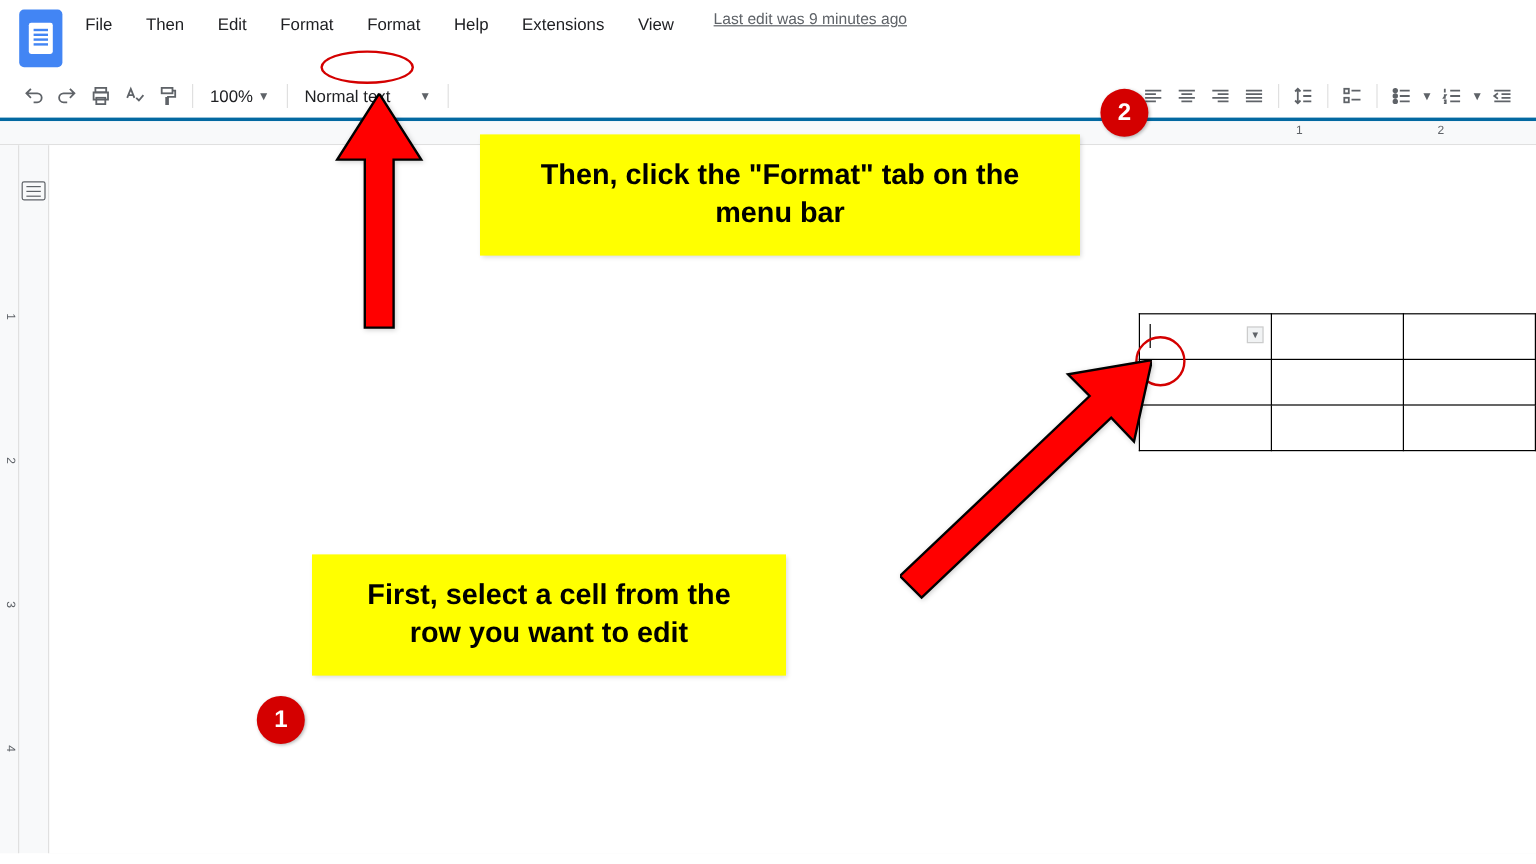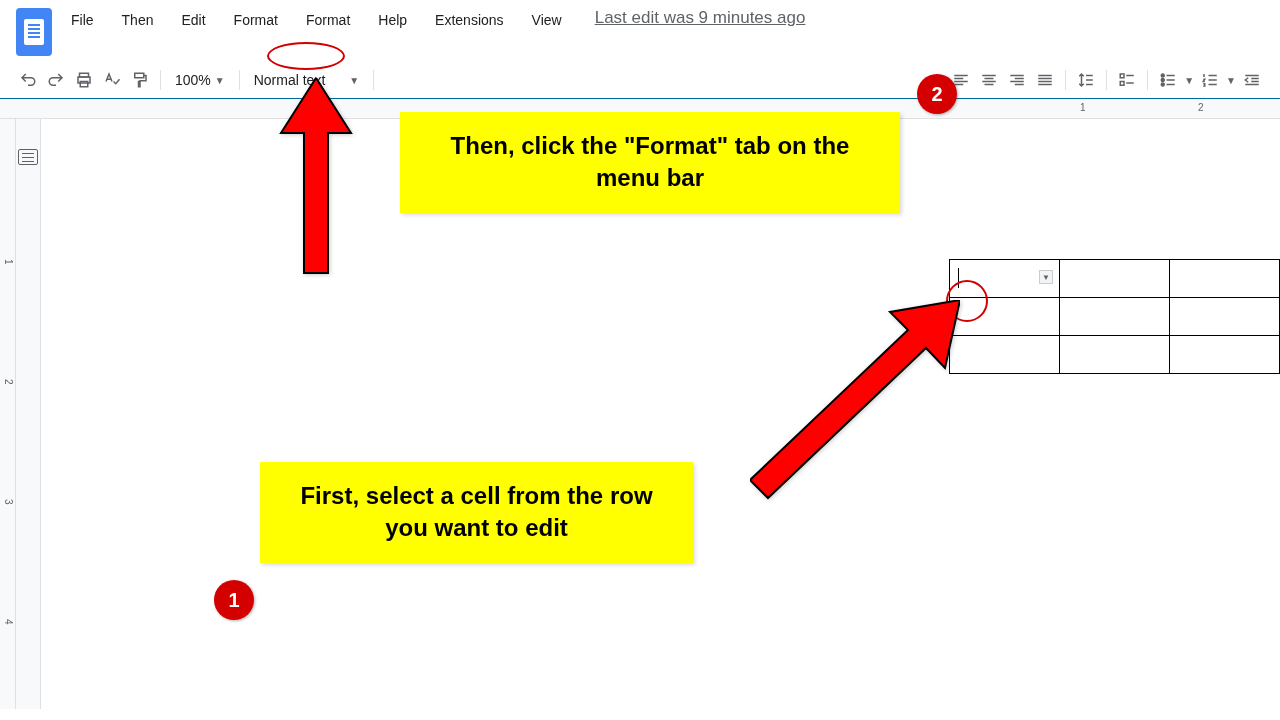--- a/index.html
+++ b/index.html
@@ -11,23 +11,23 @@
 .doc-icon-inner::before { content: ''; position: absolute; top: 5px; left: 4px; right: 4px; height: 2px; background: #4285f4; box-shadow: 0 4px 0 #4285f4, 0 8px 0 #4285f4, 0 12px 0 #4285f4; }
 
 .header-right { flex: 1; }
 .title-row { display: flex; align-items: center; gap: 10px; margin-bottom: 4px; }
 .doc-title { font-size: 18px; color: #5f6368; }
 .title-icon { color: #5f6368; font-size: 18px; cursor: pointer; }
 
 .menu-bar { display: flex; align-items: flex-start; gap: 14px; }
 .menu-item { font-size: 14px; color: #202124; padding: 4px 7px; cursor: pointer; }
 .menu-item.highlighted { position: relative; }
-.last-edit { font-size: 17px; color: #5f6368; text-decoration: underline; margin-left: 12px; cursor: pointer; }
-
-.toolbar { display: flex; align-items: center; gap: 4px; padding: 6px 16px; border-bottom: 1px solid #0369a1; margin-top: 6px; }
+.last-edit { font-size: 13px; color: #5f6368; text-decoration: underline; margin-left: 12px; cursor: pointer; }
+
+.toolbar { display: flex; align-items: center; gap: 4px; padding: 6px 16px; border-bottom: 3px solid #0369a1; margin-top: 6px; }
 .tb-btn { width: 24px; height: 24px; display: flex; align-items: center; justify-content: center; color: #5f6368; cursor: pointer; border-radius: 3px; }
 .tb-sep { width: 1px; height: 20px; background: #e0e0e0; margin: 0 4px; }
 .tb-text { font-size: 14px; color: #202124; padding: 0 6px; display: flex; align-items: center; gap: 4px; cursor: pointer; }
 .tb-dd { font-size: 10px; color: #5f6368; }
 .toolbar-right { display: flex; align-items: center; gap: 4px; margin-left: auto; }
 
 .ruler-area { display: flex; height: 20px; background: #f8f9fa; border-bottom: 1px solid #e0e0e0; }
 .ruler-v-space { width: 40px; }
 .ruler-h { flex: 1; position: relative; font-size: 10px; color: #5f6368; }
 .ruler-h .tick { position: absolute; top: 3px; }
@@ -43,21 +43,21 @@
 .canvas { flex: 1; position: relative; background: #f8f9fa; }
 .page { position: absolute; left: 0; right: 0; top: 0; bottom: 0; background: #fff; border-left: 1px solid #e0e0e0; }
 
 .doc-table { position: absolute; right: 0; top: 140px; border-collapse: collapse; }
 .doc-table td { border: 1px solid #000; width: 110px; height: 38px; position: relative; }
 .cursor-cell::before { content: ''; position: absolute; left: 8px; top: 8px; width: 1px; height: 20px; background: #000; }
 .cell-dd { position: absolute; right: 6px; top: 10px; width: 14px; height: 14px; border: 1px solid #ccc; background: #f1f3f4; display: flex; align-items: center; justify-content: center; font-size: 8px; color: #5f6368; }
 
 
 .annotation { position: absolute; background: #ffff00; padding: 18px 24px; font-size: 24px; font-weight: bold; color: #000; text-align: center; line-height: 1.35; }
-.anno-1 { left: 260px; top: 462px; width: 433px; box-shadow: 2px 2px 4px rgba(0,0,0,0.15); }
+.anno-1 { left: 260px; top: 462px; width: 395px; box-shadow: 2px 2px 4px rgba(0,0,0,0.15); }
 .anno-2 { left: 400px; top: 112px; width: 500px; box-shadow: 2px 2px 4px rgba(0,0,0,0.15); }
 
 .step-badge { position: absolute; width: 40px; height: 40px; border-radius: 50%; background: #d40000; color: #fff; display: flex; align-items: center; justify-content: center; font-size: 20px; font-weight: bold; box-shadow: 1px 1px 3px rgba(0,0,0,0.3); }
 .badge-1 { left: 214px; top: 580px; }
 .badge-2 { left: 917px; top: 74px; }
 
 .arrow-up { position: absolute; left: 276px; top: 78px; }
 .arrow-up svg { filter: drop-shadow(1px 1px 2px rgba(0,0,0,0.2)); }
 
 .arrow-diag { position: absolute; left: 750px; top: 300px; }

